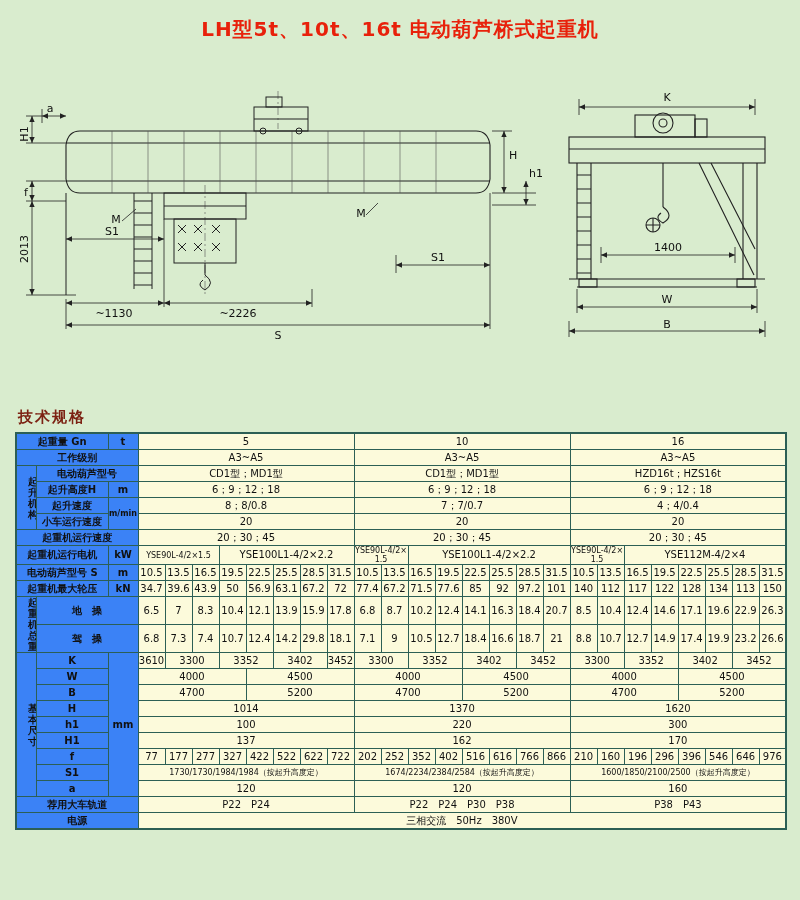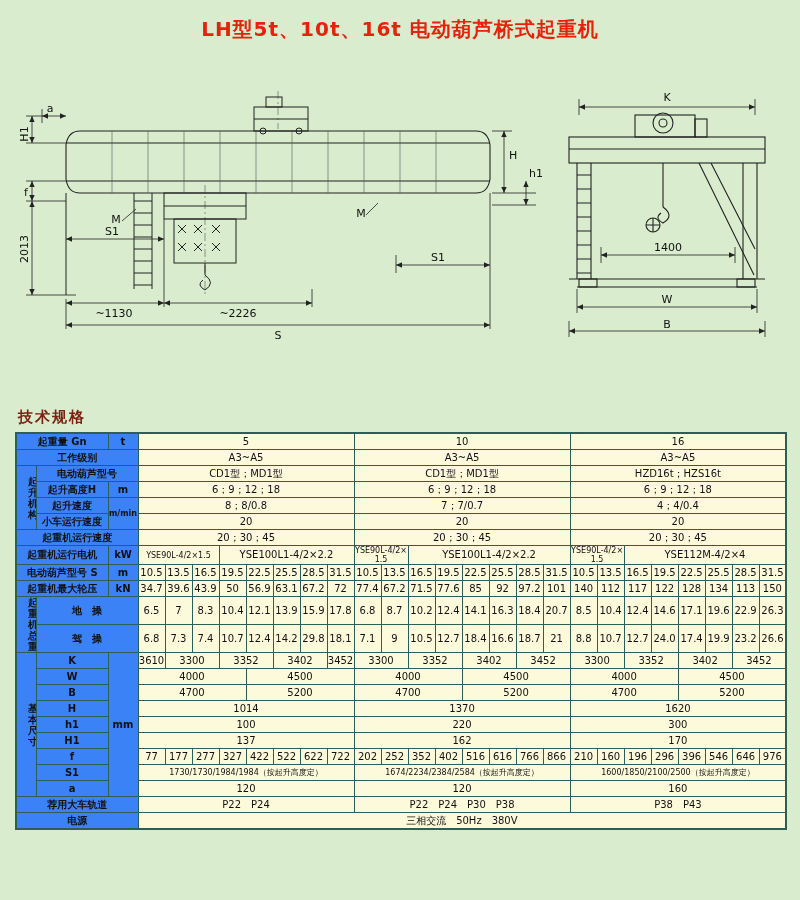--- a/index.html
+++ b/index.html
@@ -385,21 +385,21 @@
         <td class="">9</td>
         <td class="">10.5</td>
         <td class="">12.7</td>
         <td class="">18.4</td>
         <td class="">16.6</td>
         <td class="">18.7</td>
         <td class="">21</td>
         <td class="">8.8</td>
         <td class="">10.7</td>
         <td class="">12.7</td>
-        <td class="">24.0</td>
+        <td class="">14.9</td>
         <td class="">17.4</td>
         <td class="">19.9</td>
         <td class="">23.2</td>
         <td class="">26.6</td>
       </tr>
       <tr>
         <td rowspan="9" class="hd grp">基本尺寸</td>
         <td class="hd ">K</td>
         <td rowspan="9" class="hd ">mm</td>
         <td class="">3610</td>

